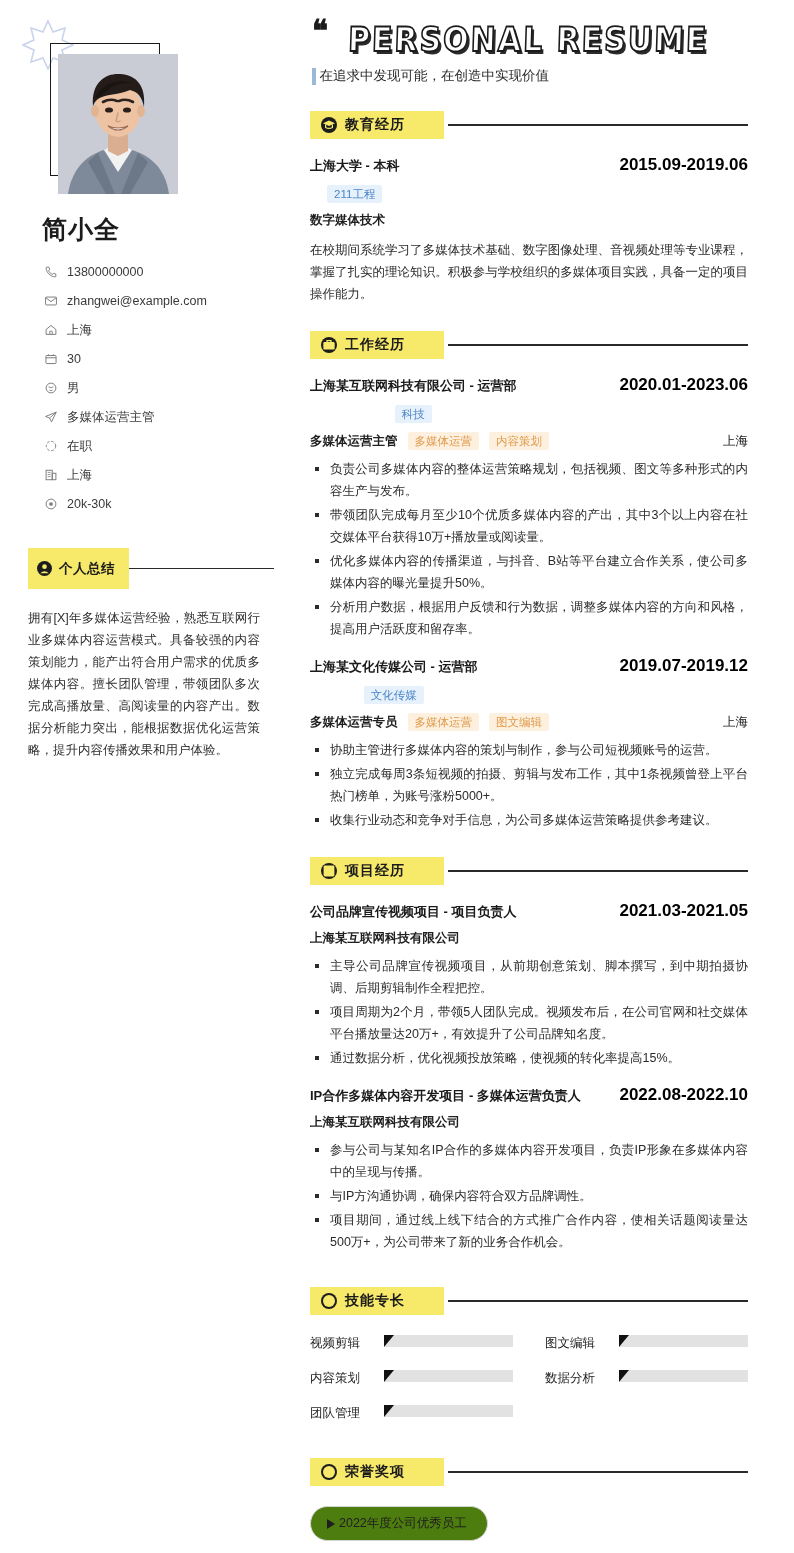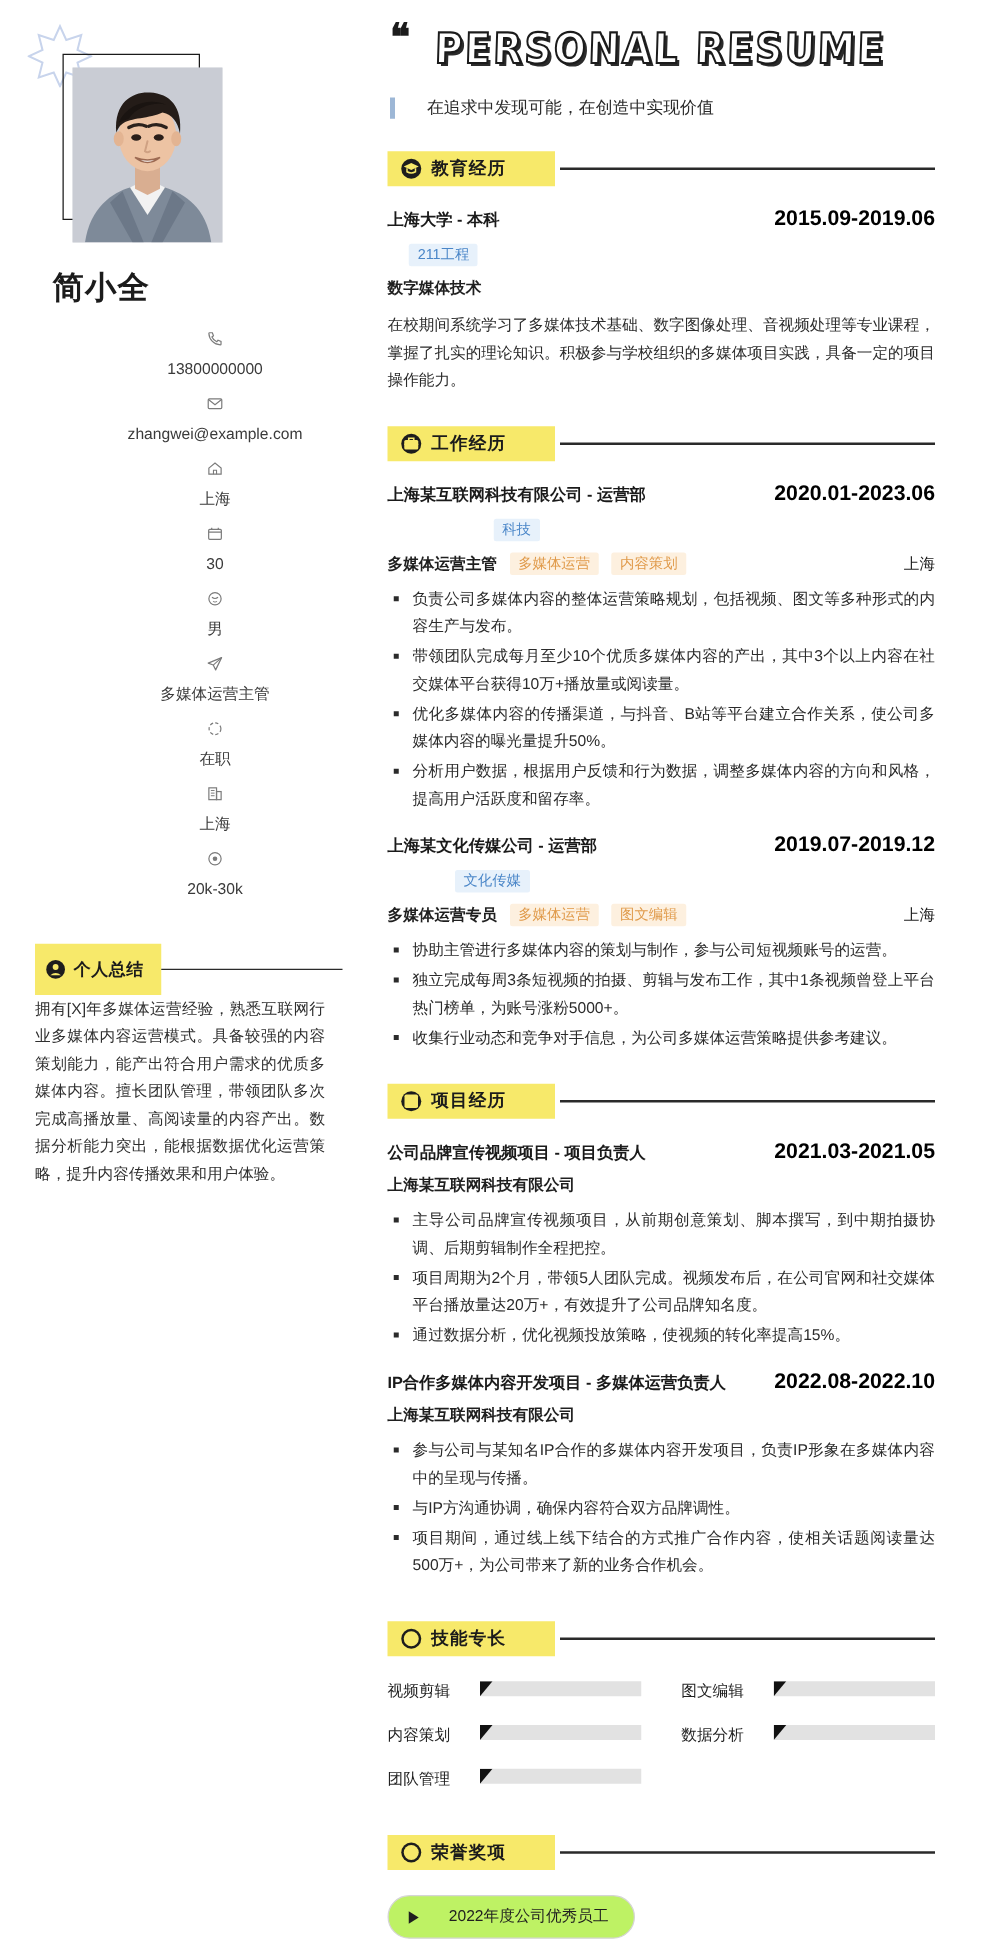--- a/index.html
+++ b/index.html
@@ -36,21 +36,20 @@
   .person-name {
     font-size: 25px; font-weight: bold; color: #1b1b1b;
     padding-left: 42px; margin-top: 8px; letter-spacing: 1px;
   }
 
   .contact-list { margin-top: 18px; padding-left: 44px; }
   .contact-item {
     display: flex; align-items: center; gap: 9px;
     font-size: 12.5px; color: #3a3a3a; margin-bottom: 13px;
     line-height: 16px;
-    flex-direction: column;
   }
   .contact-item .ico {
     width: 14px; height: 14px; flex: 0 0 14px;
     display: inline-flex; align-items: center; justify-content: center;
     color: #7b7b7b;
   }
   .contact-item .ico svg { display: block; }
 
   
   .side-head-wrap { margin-top: 36px; padding-left: 28px; display: flex; align-items: center; }
@@ -60,21 +59,21 @@
   }
   .side-head .badge {
     width: 15px; height: 15px; border-radius: 50%; background: #1d1d1d;
     display: inline-flex; align-items: center; justify-content: center; color: #f7e96a;
   }
   .side-head .badge svg { display: block; }
   .side-head .htxt { font-size: 13.5px; font-weight: bold; color: #1b1b1b; letter-spacing: .5px; }
   .side-head-rule { flex: 1; height: 1px; background: #2a2a2a; margin-left: 0px; margin-right: 26px; }
 
   .summary-text {
-    margin-top: 0; padding: 0 40px 0 28px;
+    margin-top: 18px; padding: 0 40px 0 28px;
     font-size: 12.5px; line-height: 22px; color: #2f2f2f; text-align: justify;
   }
 
   
   .main { flex: 1; padding: 0 46px 40px 10px; }
 
   .title-block { padding-top: 22px; position: relative; }
   .quote-mark {
     font-size: 30px; font-weight: bold; color: #1c1c1c; line-height: 1;
     font-family: "DejaVu Serif", serif;
@@ -85,21 +84,21 @@
     font-family: "DejaVu Sans", sans-serif;
     font-size: 30px; font-weight: bold; letter-spacing: 2px;
     color: #ffffff;
     -webkit-text-stroke: 1.6px #1b1b1b;
     text-shadow: 2.5px 2.5px 0 #2b2b2b;
     transform: scaleY(1.12) skewX(-2deg);
     transform-origin: left center;
     white-space: nowrap;
   }
   .subtitle-row {
-    display: flex; align-items: flex-end; gap: 26px; margin-top: 20px; padding-left: 2px;
+    display: flex; align-items: flex-end; gap: 4px; margin-top: 10px; padding-left: 2px;
   }
   .subtitle-bar { width: 3.5px; height: 17px; background: #9db7d6; flex: 0 0 3.5px; }
   .subtitle-text { font-size: 13.5px; color: #2b2b2b; }
 
   
   .sec-head { display: flex; align-items: center; margin-top: 26px; }
   .sec-head .chip {
     background: #f7e96a; height: 28px; min-width: 134px;
     display: inline-flex; align-items: center; gap: 8px;
     padding: 0 16px 0 11px;
@@ -155,23 +154,23 @@
   .skill-fill::after {
     content: ""; position: absolute; right: -10px; top: 0;
     width: 0; height: 0;
     border-top: 12px solid #111111;
     border-right: 10px solid transparent;
   }
 
   
   .honor-list { display: flex; flex-wrap: wrap; gap: 14px; margin-top: 20px; }
   .honor-pill {
-    display: inline-flex; align-items: center; gap: 24px;
+    display: inline-flex; align-items: center; gap: 4px;
     border: 1px solid #d5d5d5; border-radius: 20px;
-    padding: 8px 20px 8px 16px; background: #bef264;
+    padding: 8px 20px 8px 16px; background: #4d7c0f;
     font-size: 12.5px; color: #1f1f1f;
   }
   .honor-pill .tri {
     width: 0; height: 0;
     border-left: 8px solid #1f1f1f;
     border-top: 5px solid transparent;
     border-bottom: 5px solid transparent;
   }
 </style>
 </head>

